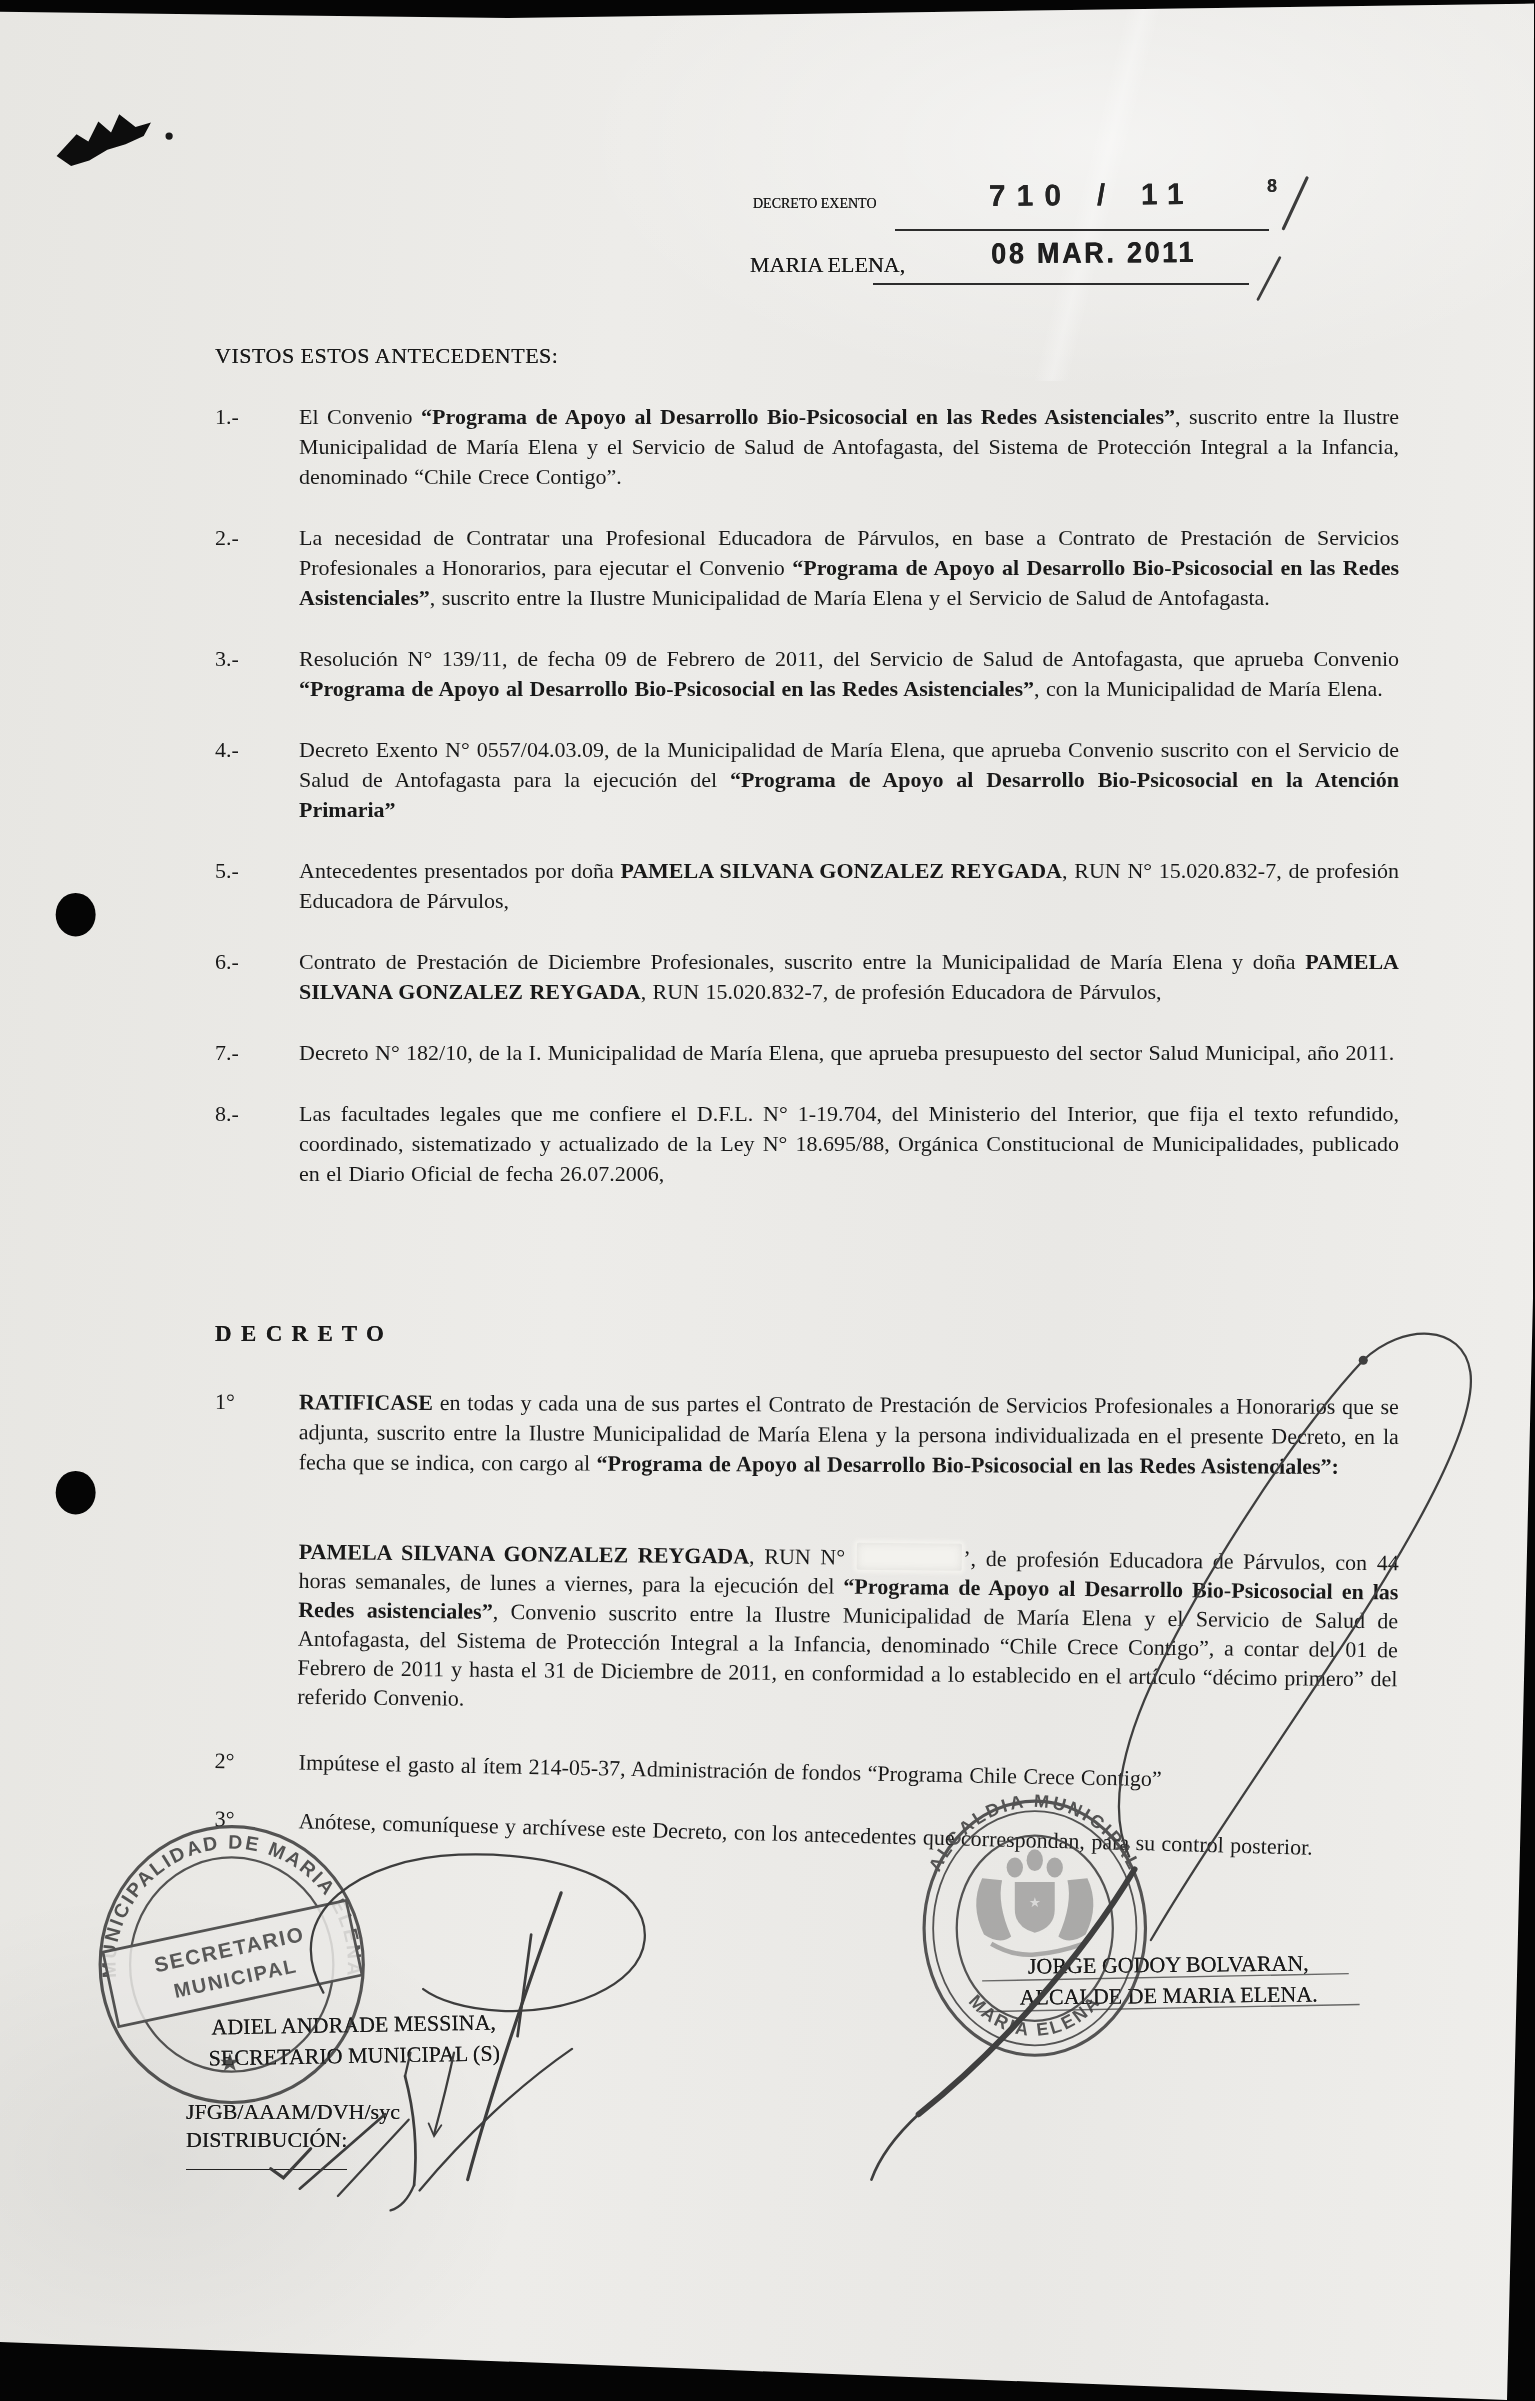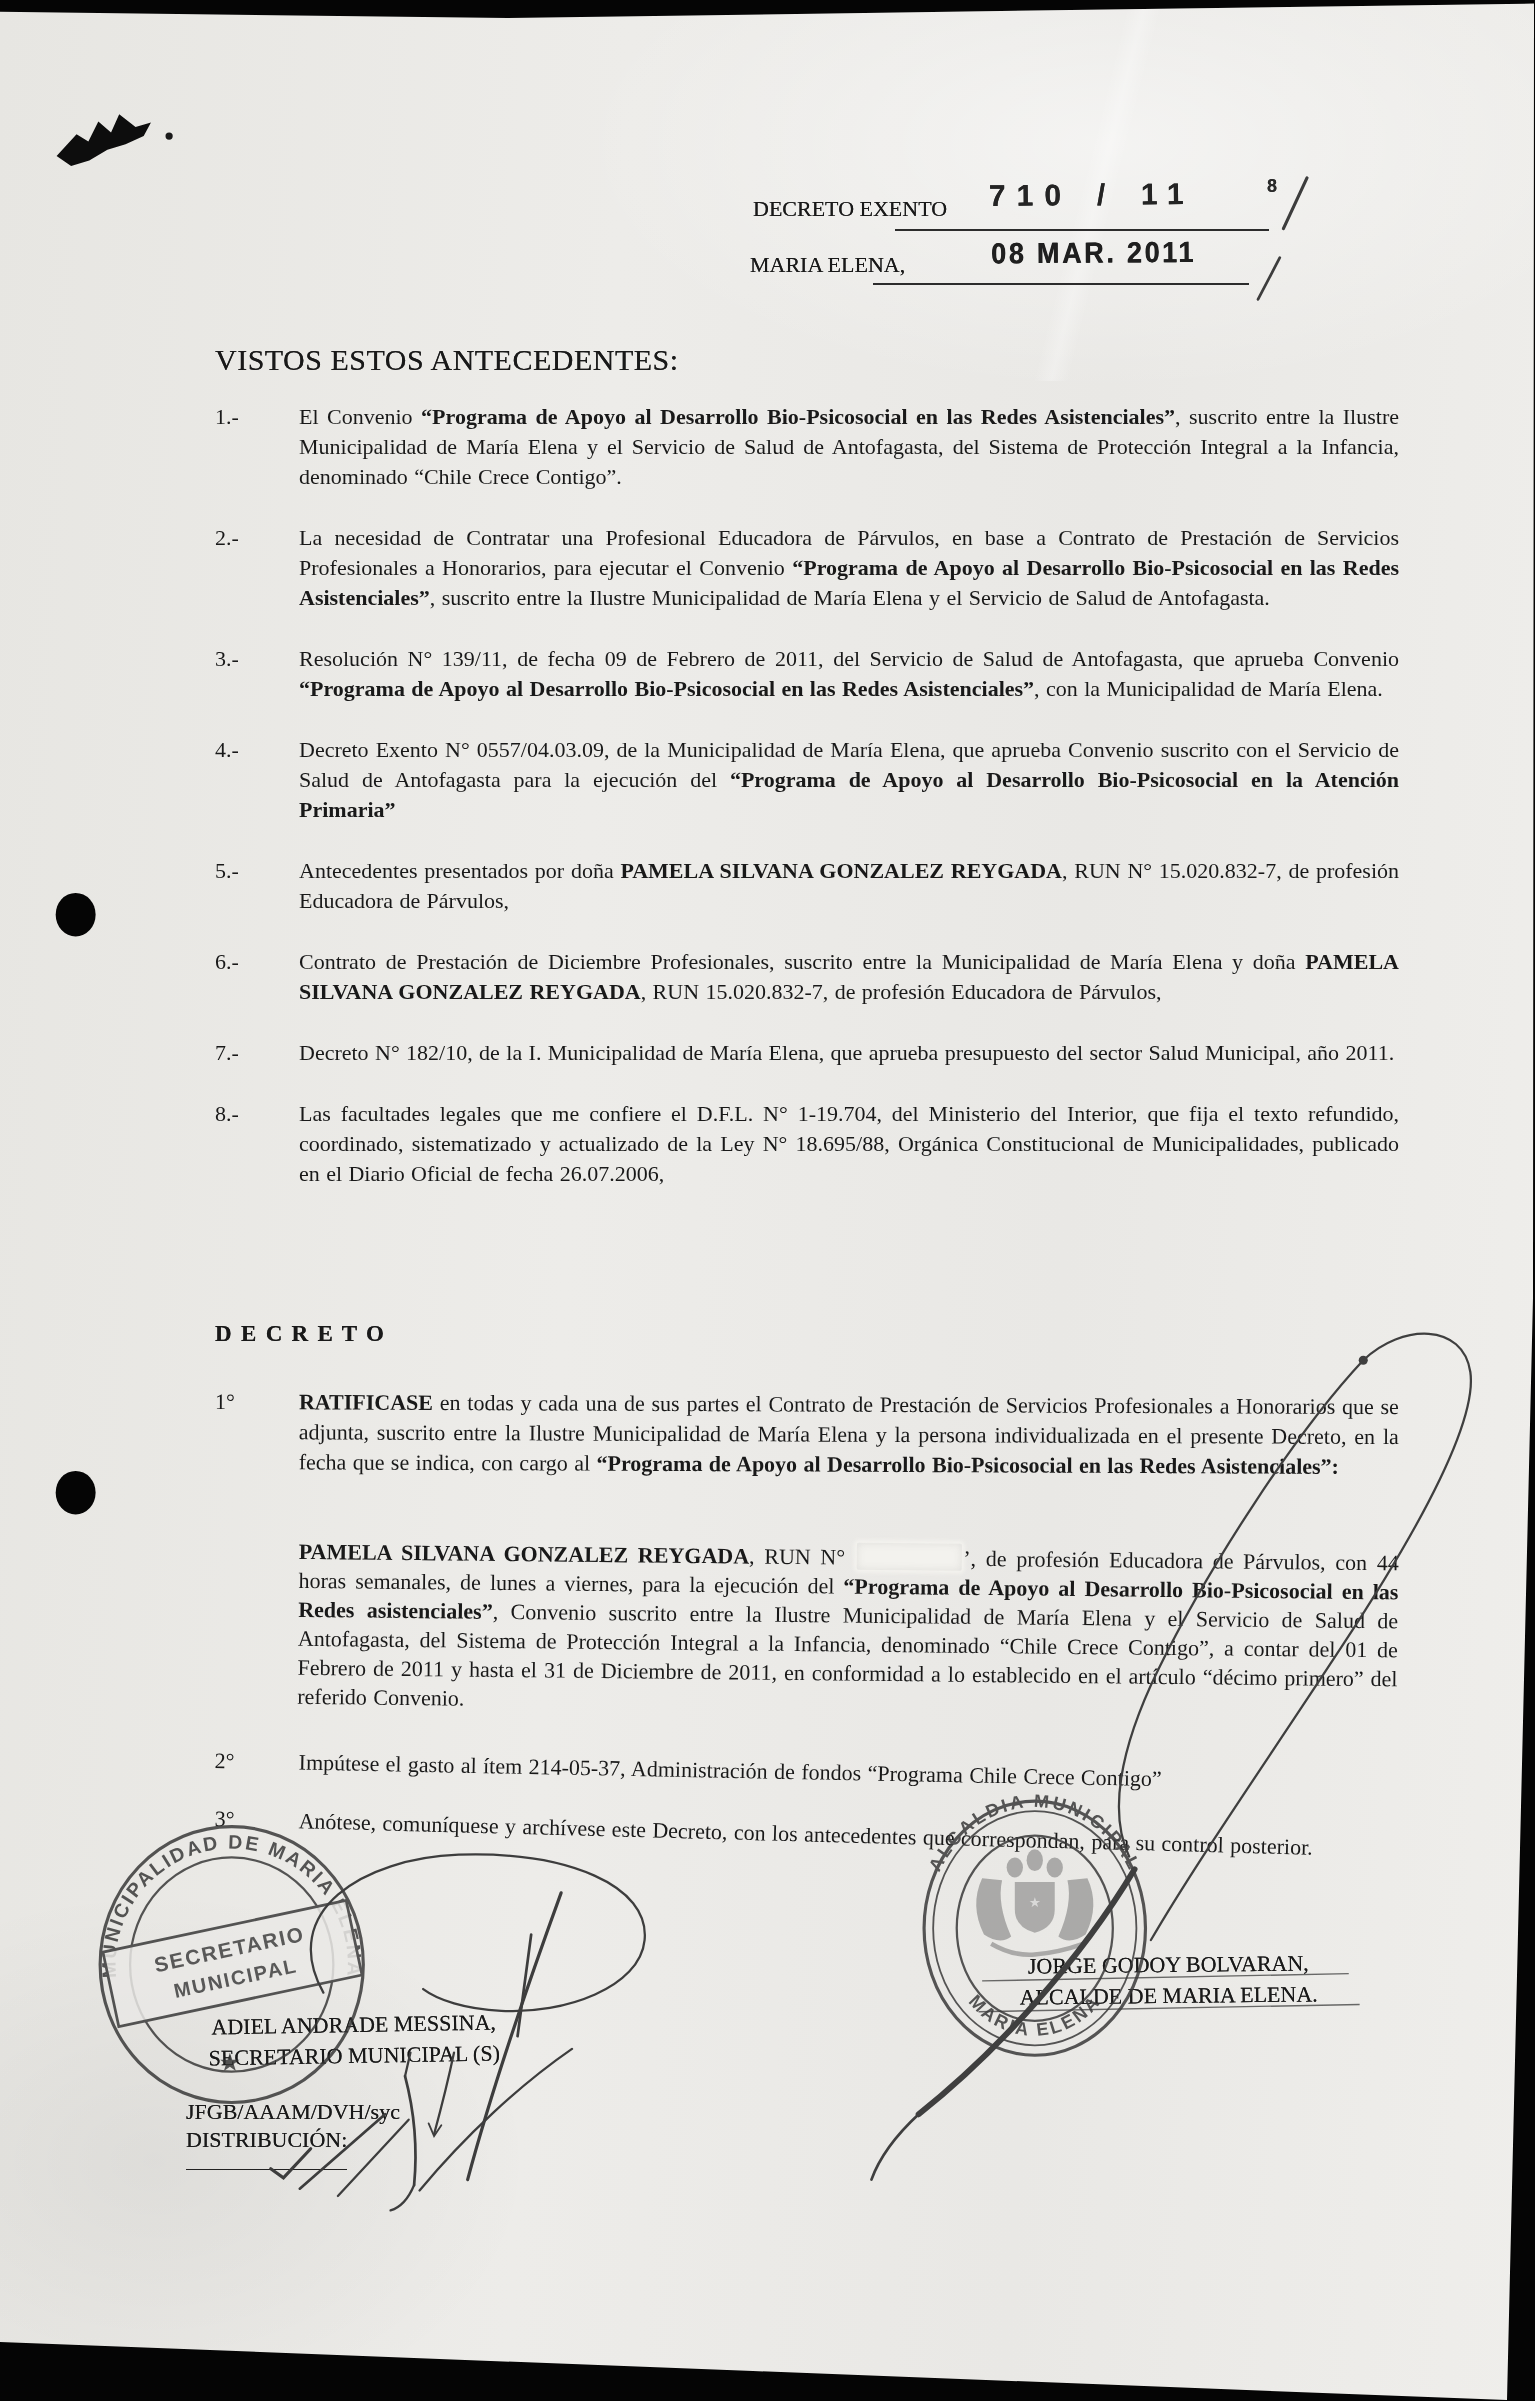--- a/index.html
+++ b/index.html
@@ -9,29 +9,29 @@
     clip-path:polygon(0px 11.8px,508px 18px,1534px 3.6px,1533px 1298px,1507px 2400px,753px 2371px,0px 2342px);
     background:
       radial-gradient(ellipse 817px 381px at 72% 6%, rgba(255,255,255,.5), transparent 65%),
       radial-gradient(ellipse 635px 454px at 10% 90%, rgba(0,0,0,.05), transparent 60%),
       linear-gradient(93deg,#e7e6e2,#edecE9 38%,#e9e8e5 68%,#efeeeb);
   }
   .crease{position:absolute;left:926px;top:0;width:345px;height:381px;opacity:.5;
     background:linear-gradient(104deg,transparent 46%,rgba(255,255,255,.55) 50%,transparent 54%);}
   .txt{position:absolute;text-shadow:0 0 0.5px rgba(25,25,25,.85);}
   .letterhead{left:160px;top:83px;width:185px;text-align:center;font-size:21px;line-height:32px;letter-spacing:-0.2px;}
-  .hdr-label{left:753px;top:196px;font-size:22px;}
+  .hdr-label{left:753px;top:196px;font-size:14px;}
   .rule{position:absolute;height:1.8px;background:#2c2c2c;}
   .stampnum{left:989px;top:178px;font-family:"Liberation Sans",sans-serif;font-weight:bold;
             font-size:30px;letter-spacing:11px;word-spacing:5.4px;color:#242424;transform:rotate(-.6deg);}
   .stampnum-sup{left:1267px;top:176px;font-family:"Liberation Sans",sans-serif;font-weight:bold;font-size:18px;color:#2a2a2a;}
   .place{left:750px;top:252px;font-size:22px;}
   .datestamp{left:991px;top:238px;font-family:"Liberation Sans",sans-serif;font-weight:bold;font-size:27px;
              letter-spacing:2.7px;color:#1f1f1f;transform:scaleY(1.08) rotate(-.4deg);text-shadow:0.5px 0 0 currentColor;}
-  .vistos-h{left:215px;top:343px;font-size:30px;letter-spacing:0.5px;}
+  .vistos-h{left:215px;top:343px;font-size:22px;letter-spacing:0.5px;}
   .items{position:absolute;left:215px;top:402px;width:1184px;}
   .item{display:flex;margin-bottom:31px;font-size:22px;line-height:30px;}
   .item .num{width:84px;flex:0 0 84px;}
   .item .body{flex:1;text-align:justify;word-spacing:0.9px;}
   .b{font-weight:bold;}
   .decreto-h{left:215px;top:1321px;font-size:23px;font-weight:bold;letter-spacing:1.8px;}
   .res{position:absolute;left:215px;width:1184px;display:flex;font-size:22px;line-height:30px;transform-origin:0 0;}
   .res .num{width:84px;flex:0 0 84px;}
   .res .body{flex:1;text-align:justify;word-spacing:0.9px;}
   .res0{top:1387px;transform:rotate(.25deg);}

